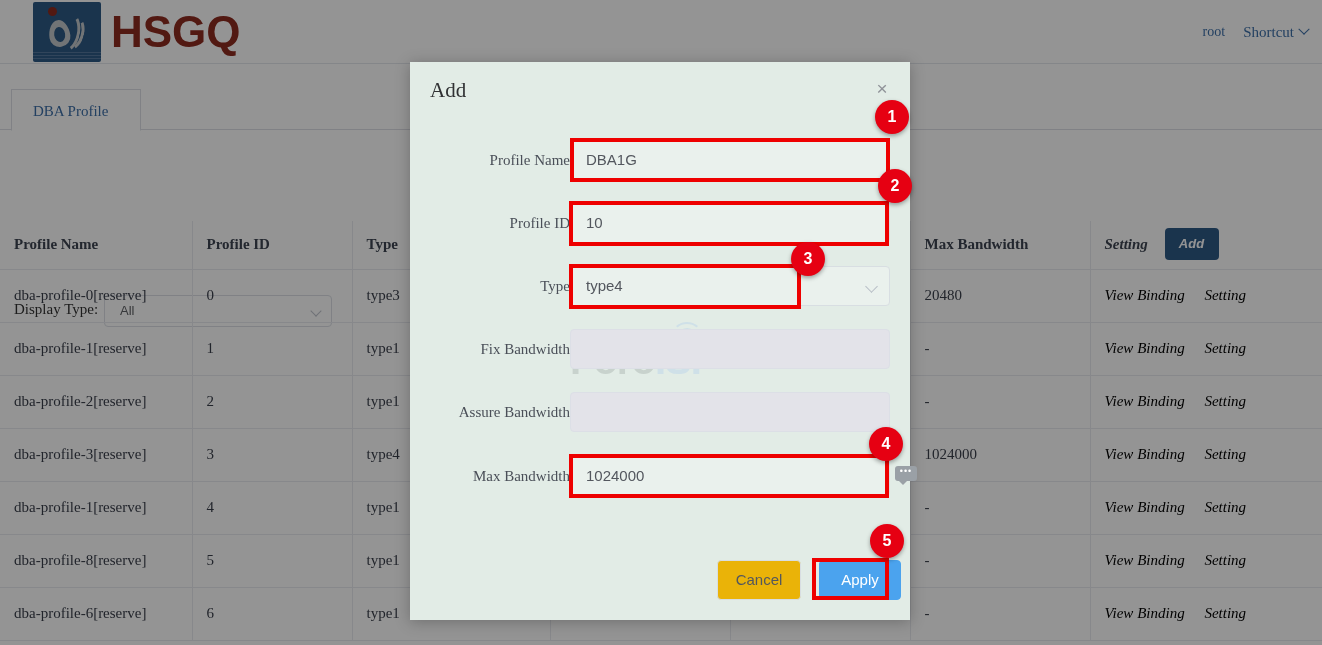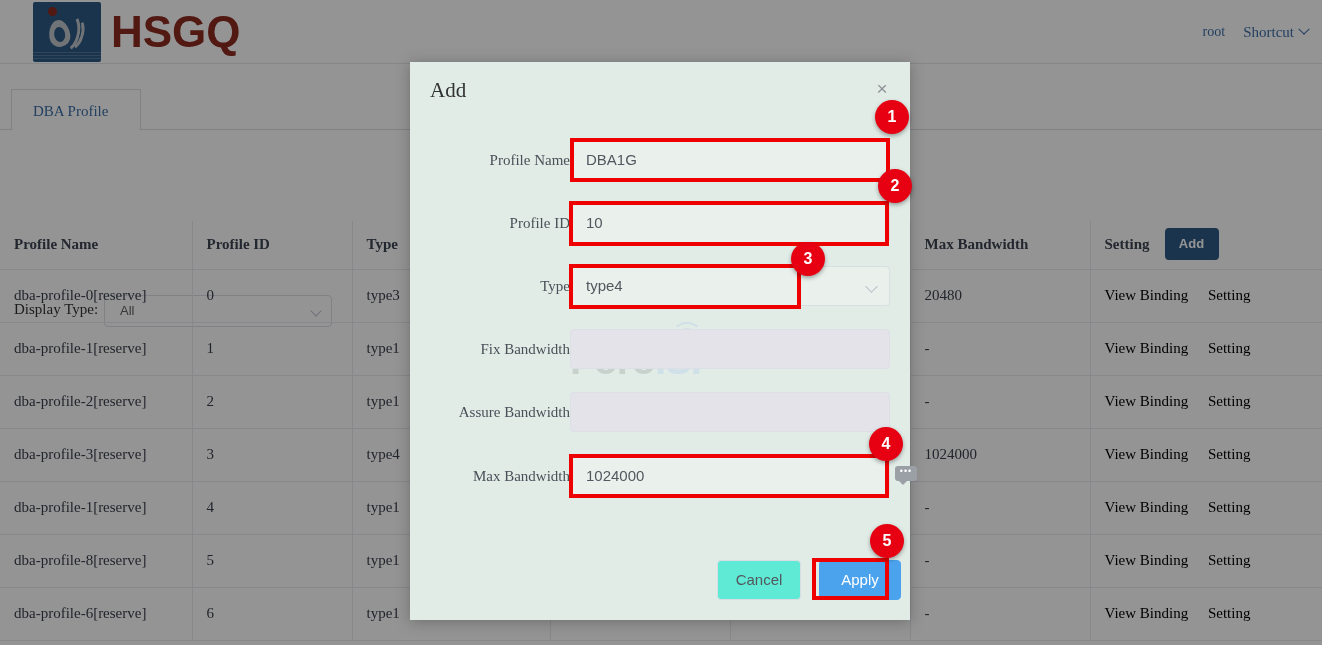--- a/index.html
+++ b/index.html
@@ -143,21 +143,21 @@
     padding: 0 14px;
     text-align: left;
     font-size: 15px;
     height: 53px;
   }
   table.grid th {
     font-weight: bold; color: #3d4451; background: #fff;
     height: 48px; border-top: none;
   }
   table.grid td { color: #3a3f4b; }
-  table.grid tr th:last-child, table.grid tr td:last-child { border-right: none; }
+  table.grid tr th:last-child, table.grid tr td:last-child { border-right: none; font-style: italic; }
   .col1 { width: 192px; }
   .col2 { width: 160px; }
   .col3 { width: 198px; }
   .col4 { width: 180px; }
   .col5 { width: 180px; }
   .col6 { width: 180px; }
   .col7 { width: 232px; }
   th.setting-th { position: relative; }
   .add-btn {
     position: absolute; left: 74px; top: 7px;
@@ -252,21 +252,21 @@
     position: absolute; left: 0; top: 498px; width: 500px; height: 40px;
   }
   .btn {
     position: absolute; top: 0; height: 40px; line-height: 38px;
     text-align: center; border-radius: 4px;
     font-family: "Liberation Sans", sans-serif; font-size: 15px;
     cursor: pointer;
   }
   .btn-cancel {
     left: 307px; width: 84px;
-    background: #5eead4; border: 1px solid #d8dee2; color: #53575e;
+    background: #eab308; border: 1px solid #d8dee2; color: #53575e;
   }
   .btn-apply {
     left: 409px; width: 82px;
     background: #4ba3ee; border: 1px solid #4ba3ee; color: #fff;
   }
 
   
   .badge {
     position: absolute;
     width: 34px; height: 34px; border-radius: 50%;

